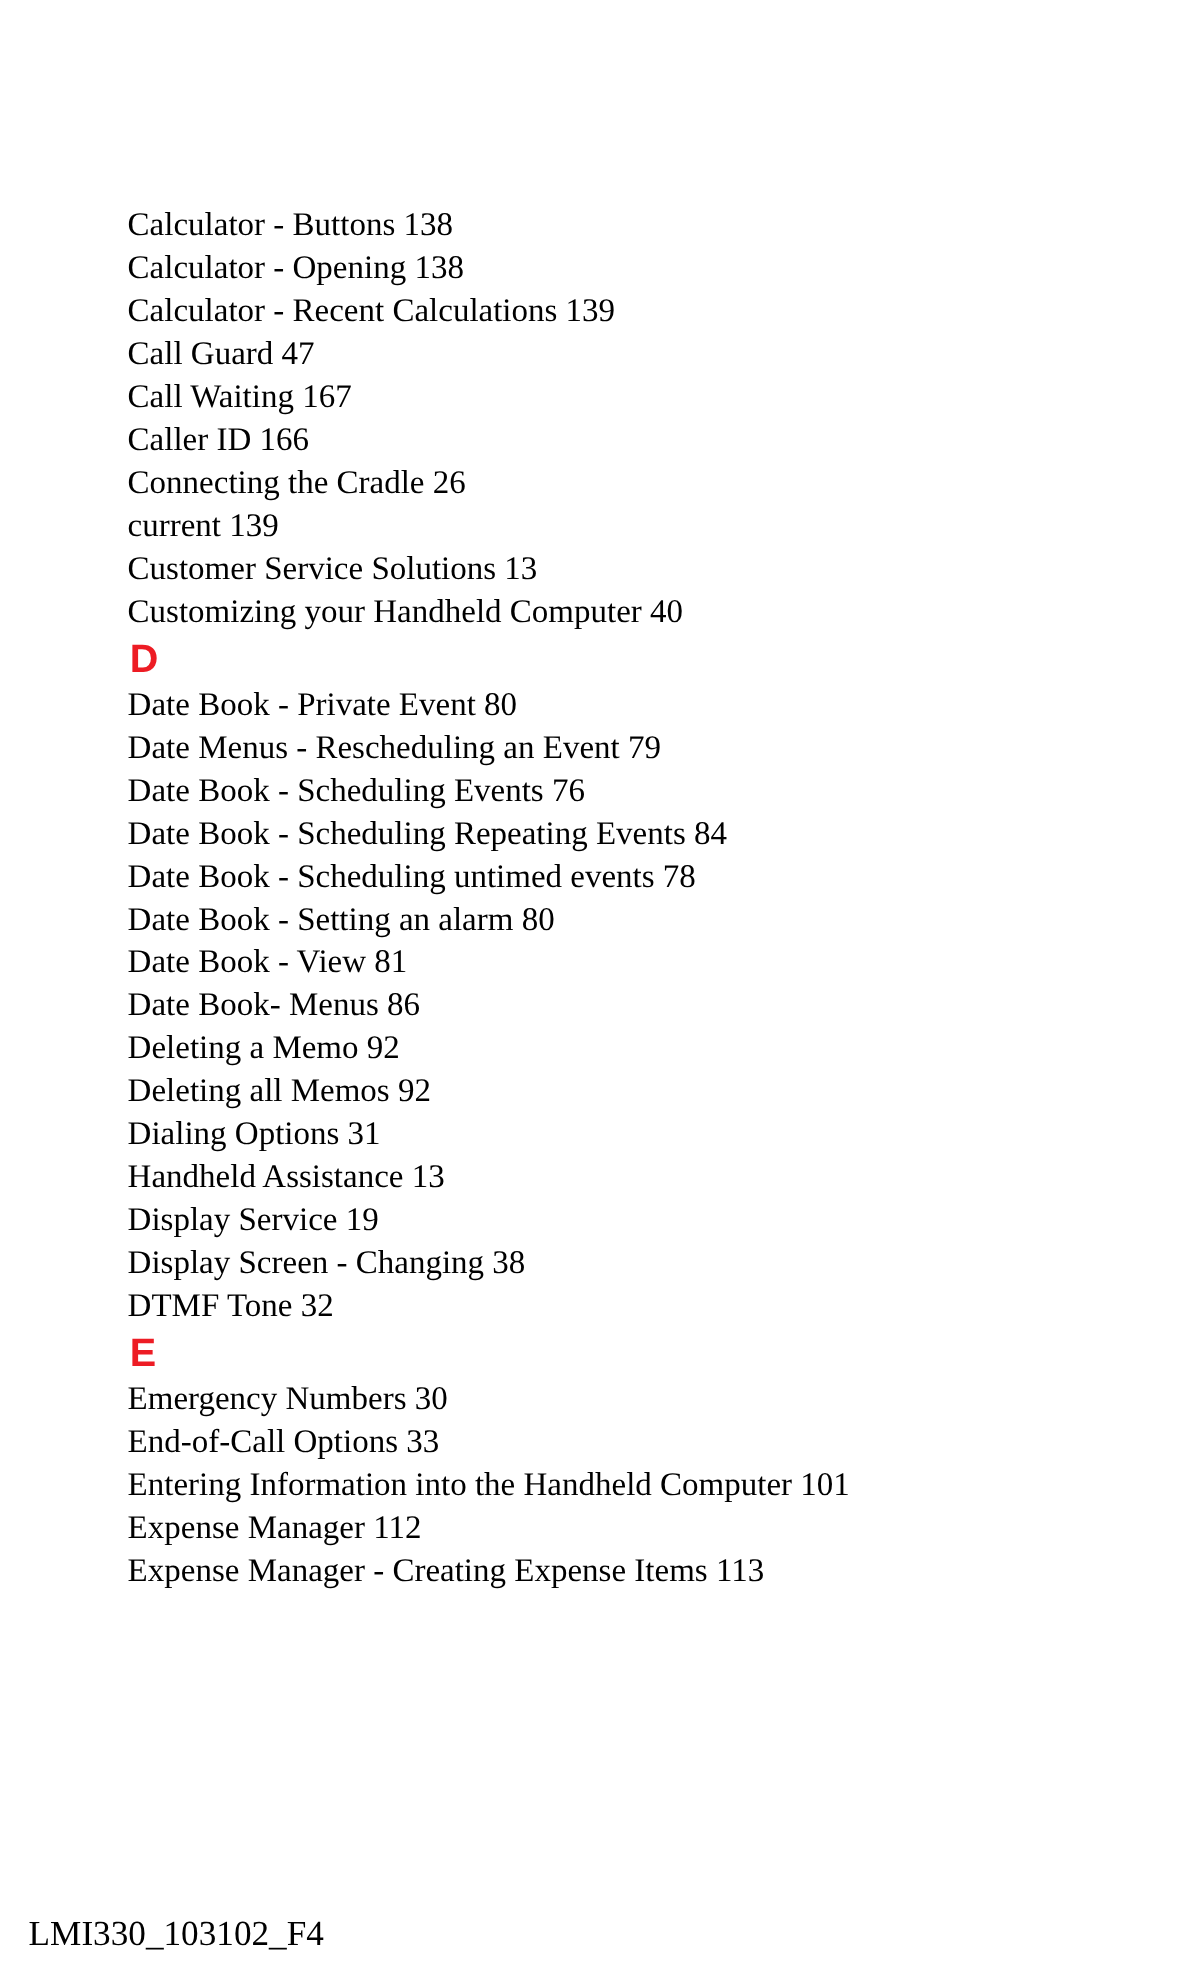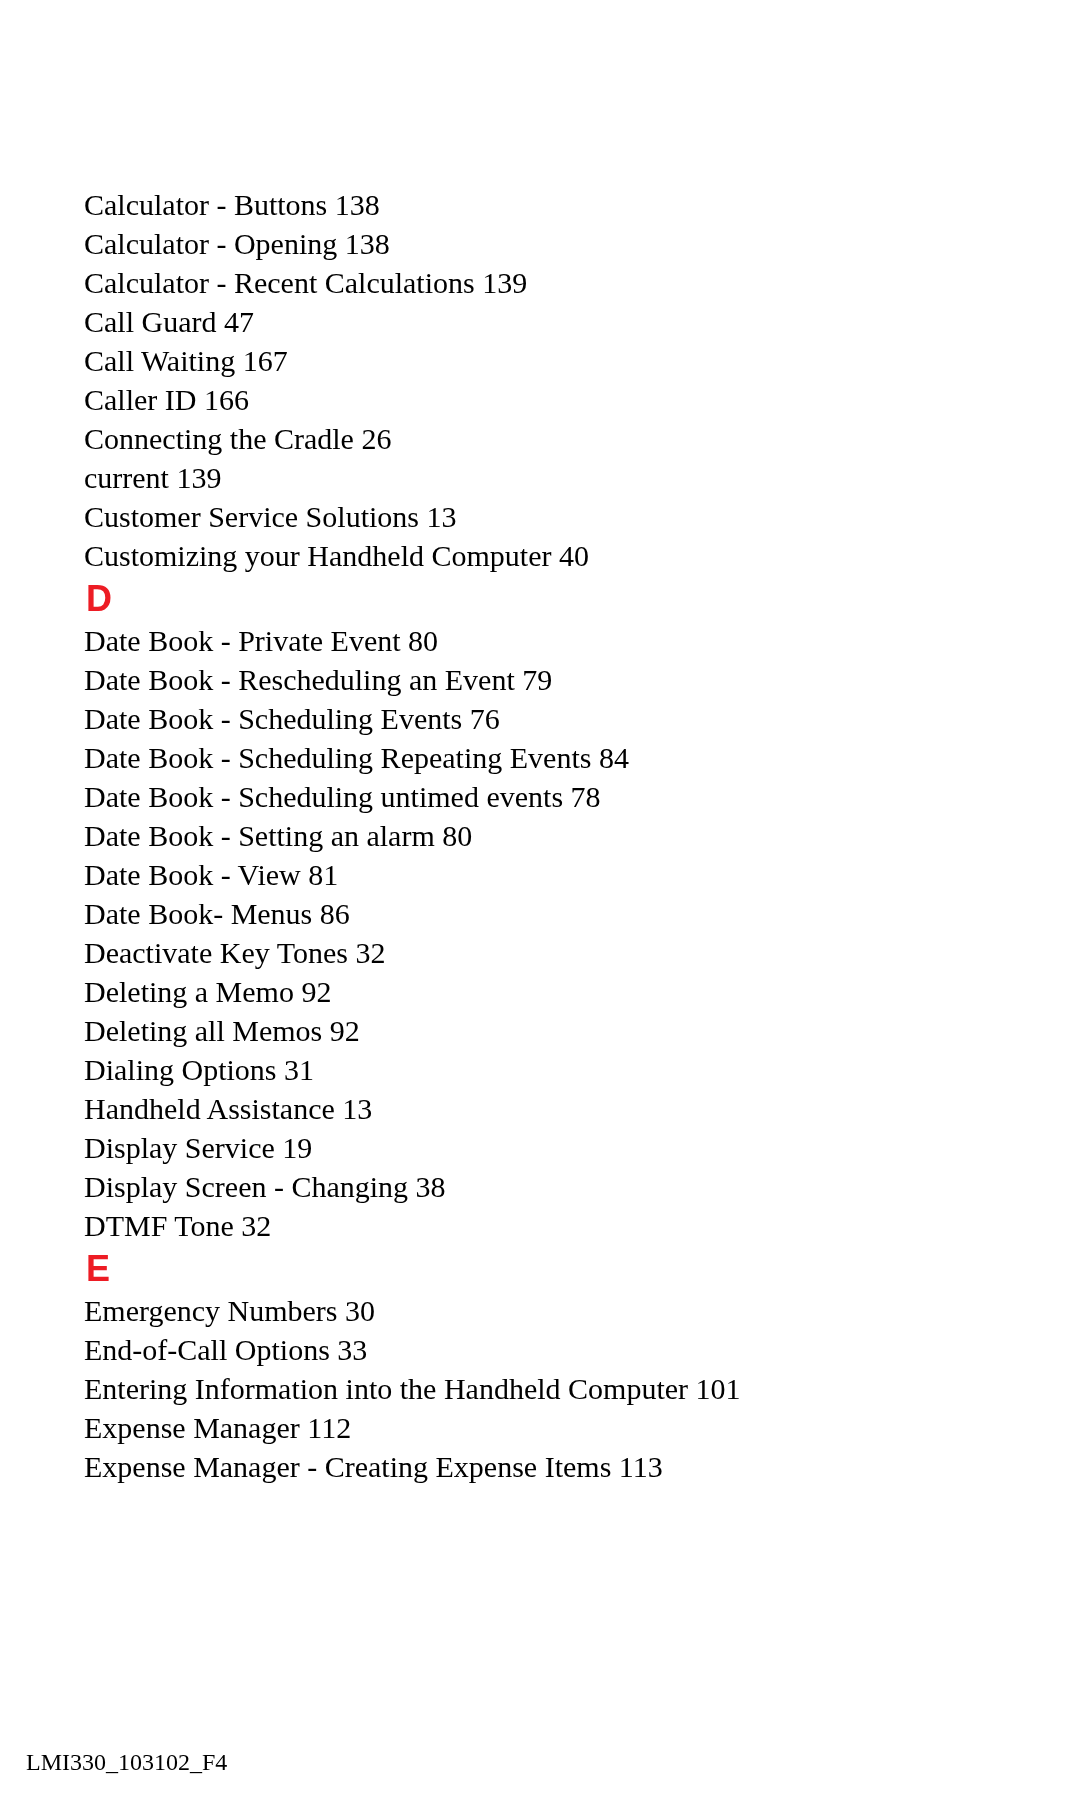--- a/index.html
+++ b/index.html
@@ -10,70 +10,69 @@
     background: #ffffff;
     font-family: "Times New Roman", Times, serif;
     color: #000000;
   }
   .page {
     position: relative;
     width: 912px;
     height: 1800px;
     box-sizing: border-box;
     padding-top: 185px;
-    padding-left: 84px;
+    padding-left: 116px;
     padding-right: 100px;
   }
   .entry {
     font-size: 30px;
     line-height: 39px;
     white-space: pre;
   }
   .section-header {
     font-family: Arial, Helvetica, sans-serif;
     font-weight: bold;
     color: #ed1c24;
     font-size: 36px;
     line-height: 44px;
     margin-top: 2px;
     margin-left: 2px;
   }
   .footer {
     position: absolute;
     bottom: 24px;
     left: 26px;
-    font-size: 24px;
+    font-size: 32px;
     font-family: "Times New Roman", Times, serif;
   }
 </style>
 </head>
 <body>
 
 <div class="page">
   <div id="index-content">
       <div class="entry"><span>Calculator - Buttons</span> <span>138</span></div>
       <div class="entry"><span>Calculator - Opening</span> <span>138</span></div>
       <div class="entry"><span>Calculator - Recent Calculations</span> <span>139</span></div>
       <div class="entry"><span>Call Guard</span> <span>47</span></div>
       <div class="entry"><span>Call Waiting</span> <span>167</span></div>
       <div class="entry"><span>Caller ID</span> <span>166</span></div>
       <div class="entry"><span>Connecting the Cradle</span> <span>26</span></div>
       <div class="entry"><span>current</span> <span>139</span></div>
       <div class="entry"><span>Customer Service Solutions</span> <span>13</span></div>
       <div class="entry"><span>Customizing your Handheld Computer</span> <span>40</span></div>
       <div class="section-header">D</div>
       <div class="entry"><span>Date Book - Private Event</span> <span>80</span></div>
-      <div class="entry"><span>Date Book - Rescheduling an Event</span> <span>79</span></div>
+      <div class="entry"><span>Date Menus - Rescheduling an Event</span> <span>79</span></div>
       <div class="entry"><span>Date Book - Scheduling Events</span> <span>76</span></div>
       <div class="entry"><span>Date Book - Scheduling Repeating Events</span> <span>84</span></div>
       <div class="entry"><span>Date Book - Scheduling untimed events</span> <span>78</span></div>
       <div class="entry"><span>Date Book - Setting an alarm</span> <span>80</span></div>
       <div class="entry"><span>Date Book - View</span> <span>81</span></div>
       <div class="entry"><span>Date Book- Menus</span> <span>86</span></div>
-      <div class="entry"><span>Deactivate Key Tones</span> <span>32</span></div>
       <div class="entry"><span>Deleting a Memo</span> <span>92</span></div>
       <div class="entry"><span>Deleting all Memos</span> <span>92</span></div>
       <div class="entry"><span>Dialing Options</span> <span>31</span></div>
       <div class="entry"><span>Handheld Assistance</span> <span>13</span></div>
       <div class="entry"><span>Display Service</span> <span>19</span></div>
       <div class="entry"><span>Display Screen - Changing</span> <span>38</span></div>
       <div class="entry"><span>DTMF Tone</span> <span>32</span></div>
       <div class="section-header">E</div>
       <div class="entry"><span>Emergency Numbers</span> <span>30</span></div>
       <div class="entry"><span>End-of-Call Options</span> <span>33</span></div>

